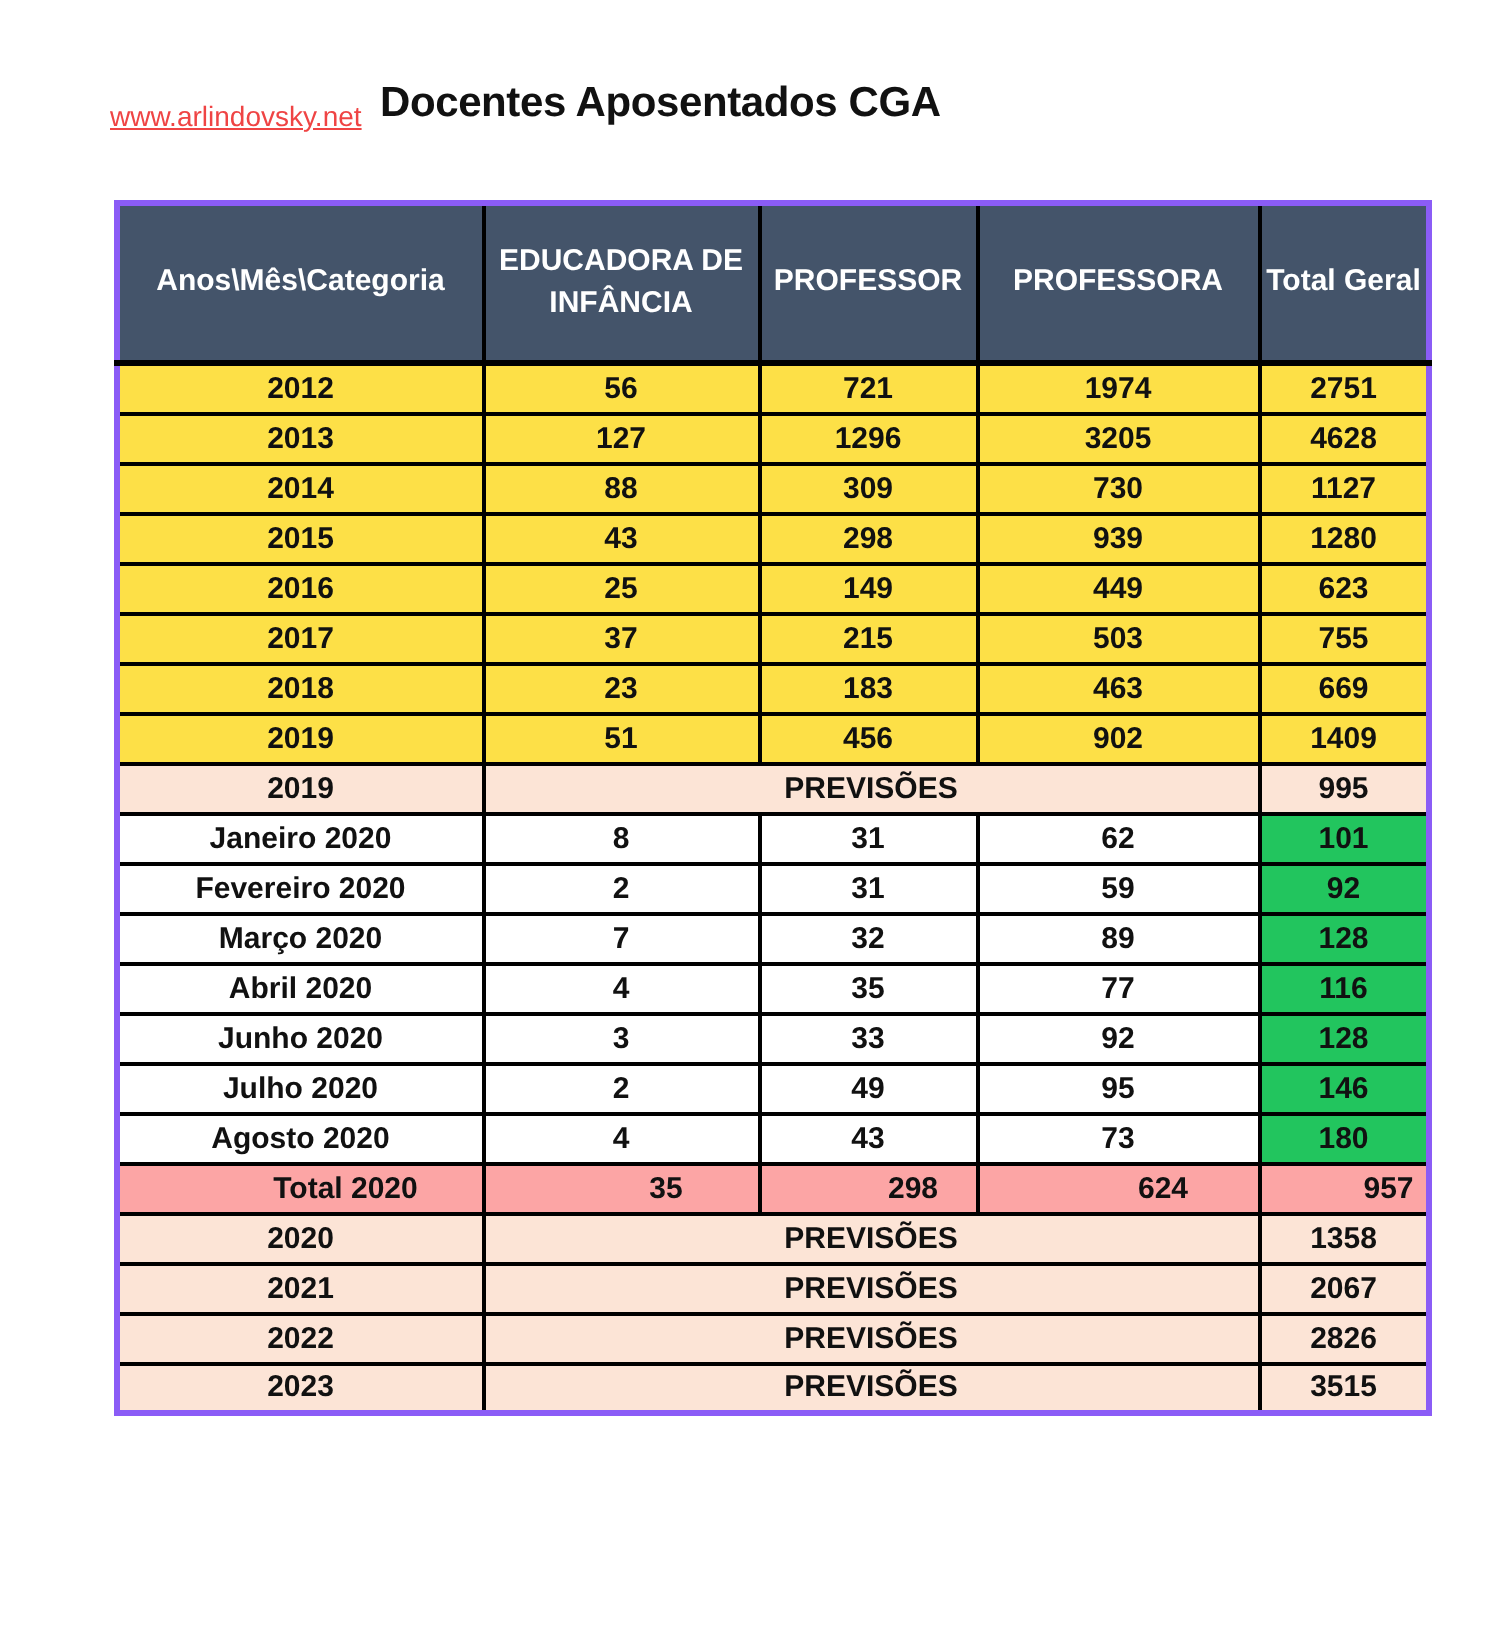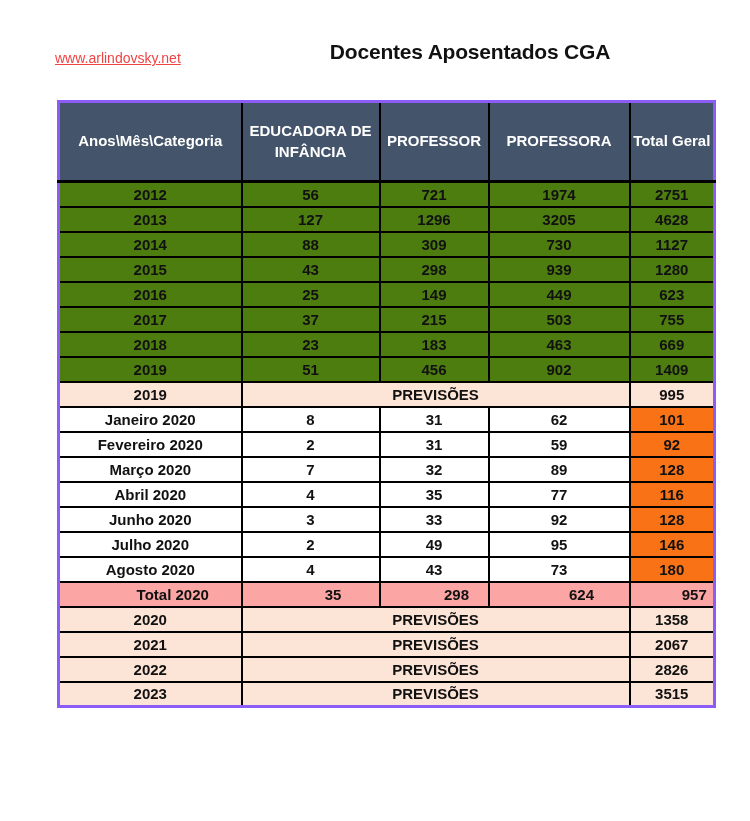--- a/index.html
+++ b/index.html
@@ -9,21 +9,21 @@
 
   .site-link {
     position:absolute; top:50px; left:55px;
     font-size:14px; color:#ef4444; text-decoration:underline;
     font-family:"Liberation Sans", sans-serif;
   }
 
   .page-title {
     position:absolute; top:40px; left:0; width:100%;
     padding-left:190px;
-    text-align:center;
+    text-align:left;
     font-size:21px; font-weight:bold; color:#111111;
     letter-spacing:-0.2px;
   }
 
   table.data-table {
     position:absolute; top:100px; left:57px;
     width:656px;
     border-collapse:collapse; table-layout:fixed;
     border:3px solid #8b5cf6;
   }
@@ -37,25 +37,25 @@
     overflow:hidden;
   }
   .data-table thead tr { height:80px; }
   .data-table thead th {
     background:#44546a; color:#ffffff;
     border-bottom:3px solid #000000;
     font-size:15px; line-height:1.35;
   }
   .data-table tbody tr { height:25px; }
 
-  tr.row-year td      { background:#4d7c0f; }
+  tr.row-year td      { background:#fde047; }
   tr.row-subtotal td  { background:#fca5a5;padding-left:47px; }
   tr.row-forecast td  { background:#fce4d6; }
   tr.row-month td     { background:#ffffff; }
-  tr.row-month td.c-total { background:#f97316; }
+  tr.row-month td.c-total { background:#22c55e; }
 </style>
 </head>
 <body>
 
 <div class="page">
 
   <a class="site-link" href="#">www.arlindovsky.net</a>
 
   <div class="page-title">Docentes Aposentados CGA</div>
 

